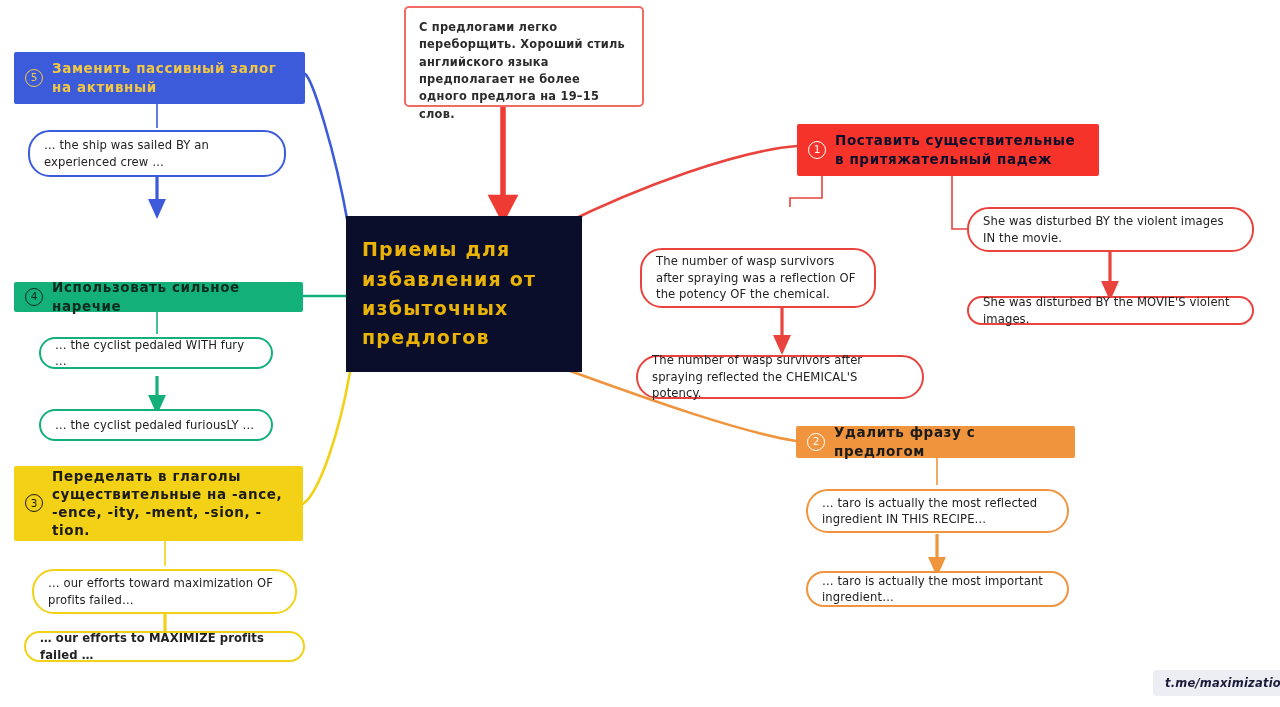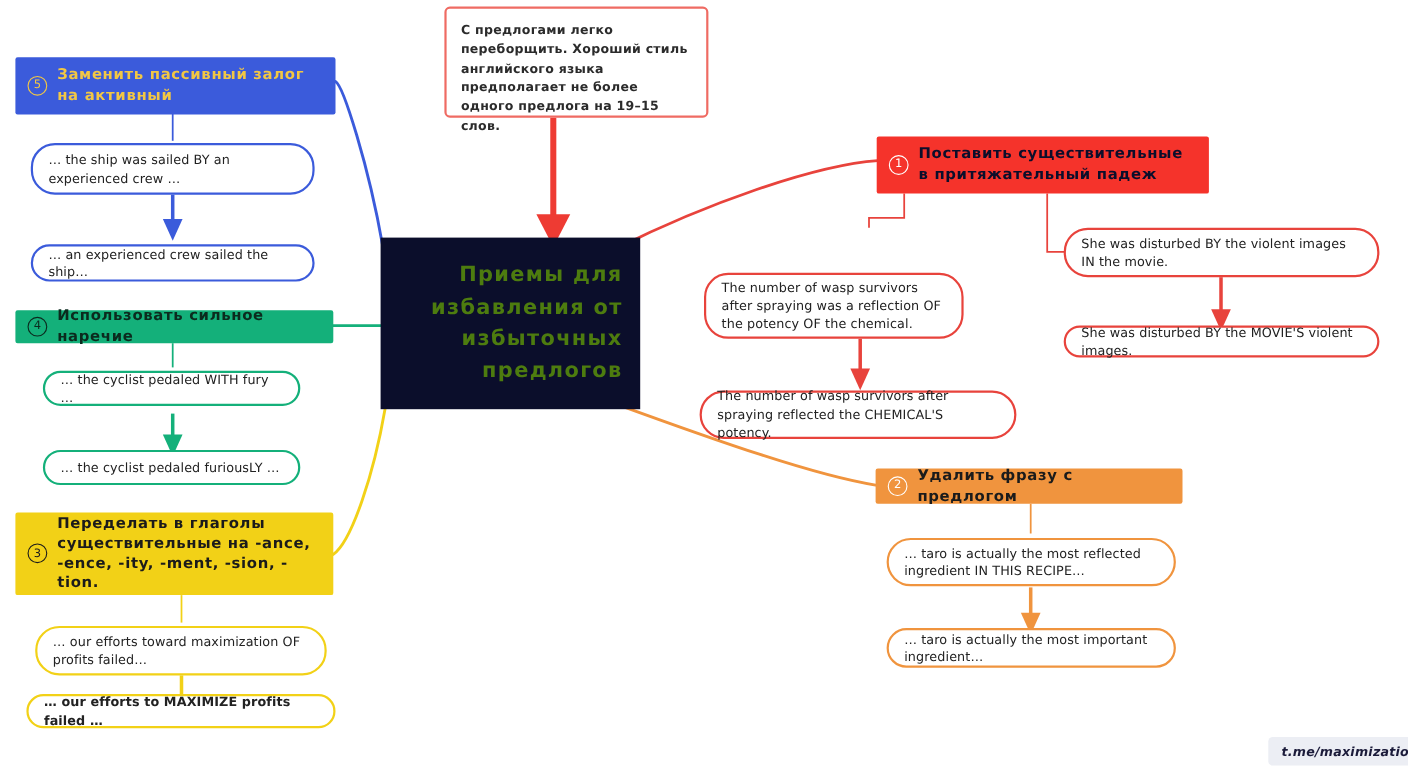--- a/index.html
+++ b/index.html
@@ -79,25 +79,25 @@
     padding: 9px 14px;
     font-size: 11.6px;
     line-height: 1.42;
     color: #222222;
     letter-spacing: 0.1px;
   }
 
   
   #center-node {
     background: #0b0e2b;
-    color: #4d7c0f;
+    color: #eab308;
     display: flex;
     align-items: center;
     justify-content: center;
-    text-align: right;
+    text-align: left;
     font-weight: bold;
     font-size: 19px;
     line-height: 1.55;
     letter-spacing: 1.2px;
     padding: 16px 16px;
   }
 
   
   #quote-note {
     border: 2px solid #ef6b63;
@@ -219,23 +219,20 @@
     <span>Приемы для избавления от избыточных предлогов</span>
   </div>
 
   <div class="node header-bar" id="branch-5-header" style="left:14px; top:52px; width:291px; height:52px; background:#3b5bdb; color:#f2c744;">
     <span class="num">5</span>
     <span class="htext">Заменить пассивный залог на активный</span>
   </div>
   <div class="node pill" id="branch-5-before" style="left:28px; top:130px; width:258px; height:47px; border-color:#3b5bdb;">
     <span>… the ship was sailed BY an experienced crew …</span>
   </div>
-  <div class="node pill" id="branch-5-after" style="left:28px; top:222px; width:258px; height:34px; border-color:#3b5bdb;">
-    <span>… an experienced crew sailed the ship…</span>
-  </div>
 
   <div class="node header-bar" id="branch-4-header" style="left:14px; top:282px; width:289px; height:30px; background:#14b07a; color:#0b2b1e;">
     <span class="num">4</span>
     <span class="htext">Использовать сильное наречие</span>
   </div>
   <div class="node pill" id="branch-4-after" style="left:39px; top:409px; width:234px; height:32px; border-color:#14b07a;">
     <span>… the cyclist pedaled furiousLY …</span>
   </div>
   <div class="node pill" id="branch-4-before" style="left:39px; top:337px; width:234px; height:32px; border-color:#14b07a;">
     <span>… the cyclist pedaled WITH fury …</span>

